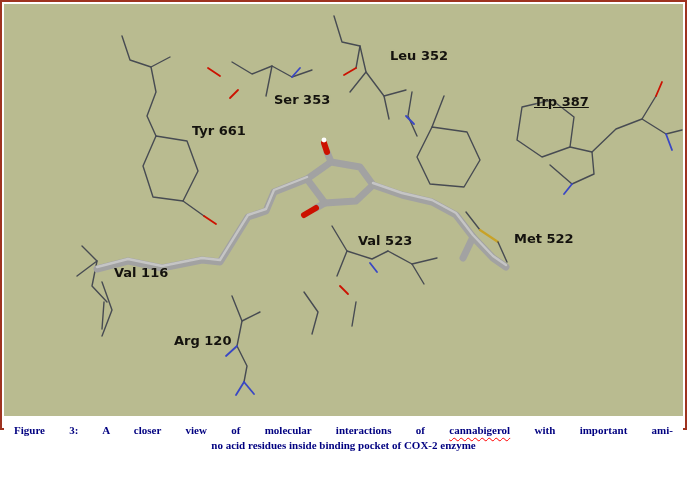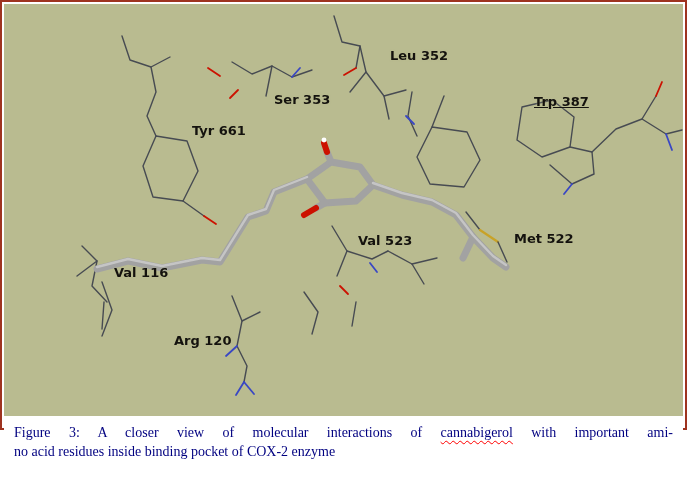--- a/index.html
+++ b/index.html
@@ -44,30 +44,31 @@
     font-weight:bold;
     color:var(--label_text);
     white-space:nowrap;
     text-shadow:0 0 2px rgba(185,187,144,.8);
   }
   .caption{
     flex:1 1 auto;
     background:var(--caption_bg);
     color:var(--caption_text);
     font-family:"Liberation Serif", serif;
-    font-size:14px;
+    font-size:11px;
     line-height:1.38;
     padding:7px 10px 4px 10px;
+    font-weight:bold;
   }
   .caption-line1{
     text-align:justify;
     text-align-last:justify;
   }
   .caption-line2{
-    text-align:left;
+    text-align:center;
   }
   .misspelled{
     text-decoration:underline wavy var(--squiggle);
     text-decoration-thickness:1px;
     text-underline-offset:3px;
   }
   
   .stick{stroke:var(--stick);stroke-width:1.4;fill:none;stroke-linecap:round;stroke-linejoin:round;}
   .o{stroke:var(--oxygen);stroke-width:1.8;fill:none;stroke-linecap:round;}
   .n{stroke:var(--nitrogen);stroke-width:1.8;fill:none;stroke-linecap:round;}

